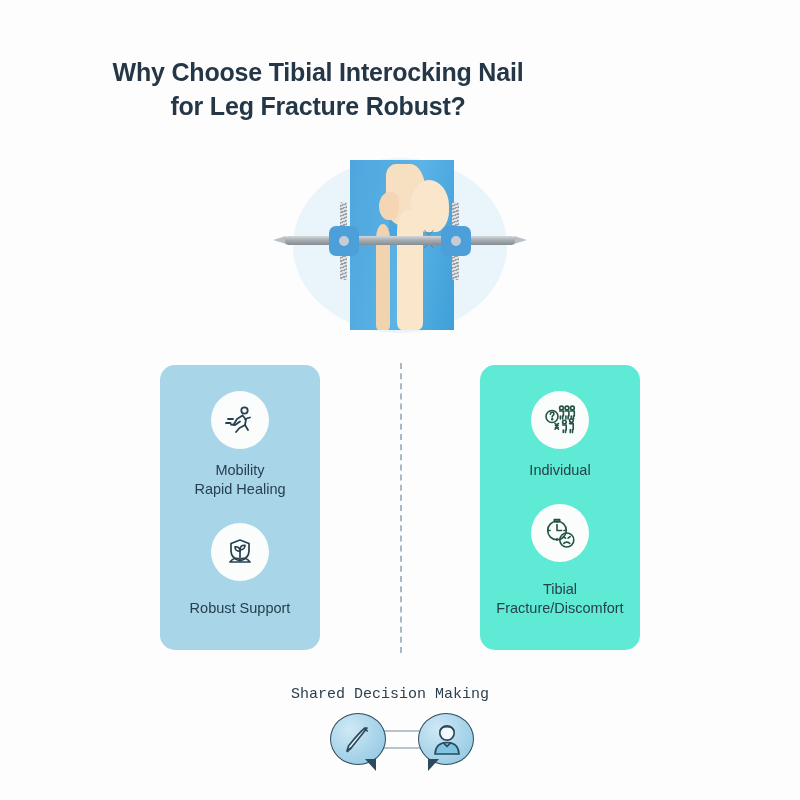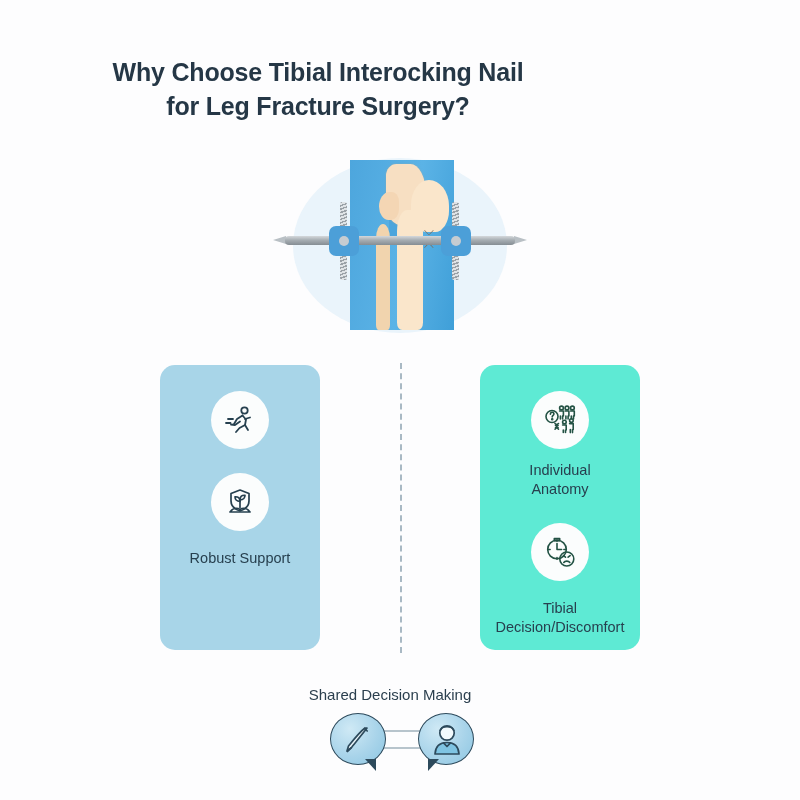--- a/index.html
+++ b/index.html
@@ -227,20 +227,21 @@
   .card.cons .card-label { color: #27404f; }
   .card .label-2 { margin-top: 18px; }
 
   
   .footer {
     position: absolute;
     left: 0;
     top: 686px;
     width: 780px;
     text-align: center;
+    font-family: Liberation Mono, monospace;
   }
   .footer-title {
     font-size: 15px;
     color: #2b3f4e;
     font-weight: normal;
   }
   .bubbles {
     margin-top: 10px;
     position: relative;
     width: 800px;
@@ -277,21 +278,21 @@
   .bubble.left .bubble-tail  { right: 9px; border-left: 11px solid transparent; }
   .bubble.right .bubble-tail { left: 9px;  border-right: 11px solid transparent; }
 
   svg { display: block; }
 </style>
 </head>
 <body>
 
 <div class="title-block">
   <div class="title-line">Why Choose Tibial Interocking Nail</div>
-  <div class="title-line">for Leg Fracture Surgery?</div>
+  <div class="title-line">for Leg Fracture Robust?</div>
 </div>
 
 <div class="illustration">
   <div class="ill-circle"></div>
   <div class="leg-body"></div>
   <div class="joint-shadow"></div>
   <div class="femur"></div>
   <div class="femur-head"></div>
   <div class="femur-left-bump"></div>
   <div class="tibia"></div>
@@ -324,20 +325,24 @@
     <svg width="34" height="34" viewBox="0 0 34 34" fill="none" stroke="#26404f" stroke-width="1.8" stroke-linecap="round" stroke-linejoin="round">
       <circle cx="21.5" cy="7.5" r="3.2"></circle>
       <path d="M19.5 12.5 L14 16 L11 21"></path>
       <path d="M19.5 12.5 L23 16.5 L22 22 L25 27"></path>
       <path d="M22 16 L27 14.5"></path>
       <path d="M17 18.5 L12 22 L8 21.5"></path>
       <path d="M22 22 L16.5 25 L13 29"></path>
       <path d="M5 16 L10 16"></path>
       <path d="M3 20 L7.5 20"></path>
     </svg>
+  </div>
+  <div class="card-label">
+    <div>Mobility</div>
+    <div>Rapid Healing</div>
   </div>
 
   <div class="icon-circle benefit-2">
     <svg width="34" height="34" viewBox="0 0 34 34" fill="none" stroke="#26404f" stroke-width="1.7" stroke-linecap="round" stroke-linejoin="round">
       <path d="M17 5 L26 8.5 V16 C26 21 21.5 24.5 17 26 C12.5 24.5 8 21 8 16 V8.5 Z"></path>
       <path d="M17 22.5 V14"></path>
       <path d="M17 16.5 C13.5 16.5 12 14 12 11.8 C15 11.5 17 13 17 16.5 Z"></path>
       <path d="M17 15 C20.5 15 22 12.5 22 10.3 C19 10 17 11.5 17 15 Z"></path>
       <path d="M7 27 C10 23 14 22.5 17 24.5 C20 22.5 24 23 27 27 Z"></path>
     </svg>
@@ -363,38 +368,37 @@
       <circle cx="22.4" cy="20" r="1.8"></circle>
       <path d="M20.6 23 h3.6 v5 M21.3 28 v2.5 M23.5 28 v2.5"></path>
       <circle cx="29.4" cy="18.6" r="1.8"></circle>
       <path d="M27.6 21.6 h3.6 v6 M28.3 27.6 v3 M30.5 27.6 v3"></path>
       <path d="M13 21.5 C16.5 23 13 25.5 16.5 27.2 M16.5 21.5 C13 23 16.5 25.5 13 27.2"></path>
       <path d="M13.5 23.5 h2.6 M13.5 25.6 h2.6"></path>
     </svg>
   </div>
   <div class="card-label">
     <div>Individual</div>
-    <div>Anatomy</div>
   </div>
 
   <div class="icon-circle benefit-2">
     <svg width="36" height="36" viewBox="0 0 36 36" fill="none" stroke="#235244" stroke-width="1.6" stroke-linecap="round" stroke-linejoin="round">
       <circle cx="15" cy="15.5" r="9.3"></circle>
       <path d="M12.3 4.6 h5.4 v2 h-5.4 Z"></path>
       <path d="M15 6.6 v0.6"></path>
       <path d="M15 9.5 v6 h4.6"></path>
       <path d="M15 23.5 v1.8 M6.3 15.5 h1.8 M21.9 15.5 h1.8"></path>
       <circle cx="24.8" cy="25" r="7"></circle>
       <path d="M21.5 21.6 l2 1.6 M28.1 21.6 l-2 1.6"></path>
       <path d="M21.8 28.5 C23 26.6 26.6 26.6 27.8 28.5"></path>
     </svg>
   </div>
   <div class="card-label label-2">
     <div>Tibial</div>
-    <div>Decision/Discomfort</div>
+    <div>Fracture/Discomfort</div>
   </div>
 </div>
 
 <div class="footer">
   <div class="footer-title">Shared Decision Making</div>
   <div class="bubbles">
     <div class="connector c1"></div>
     <div class="connector c2"></div>
 
     <div class="bubble left">

